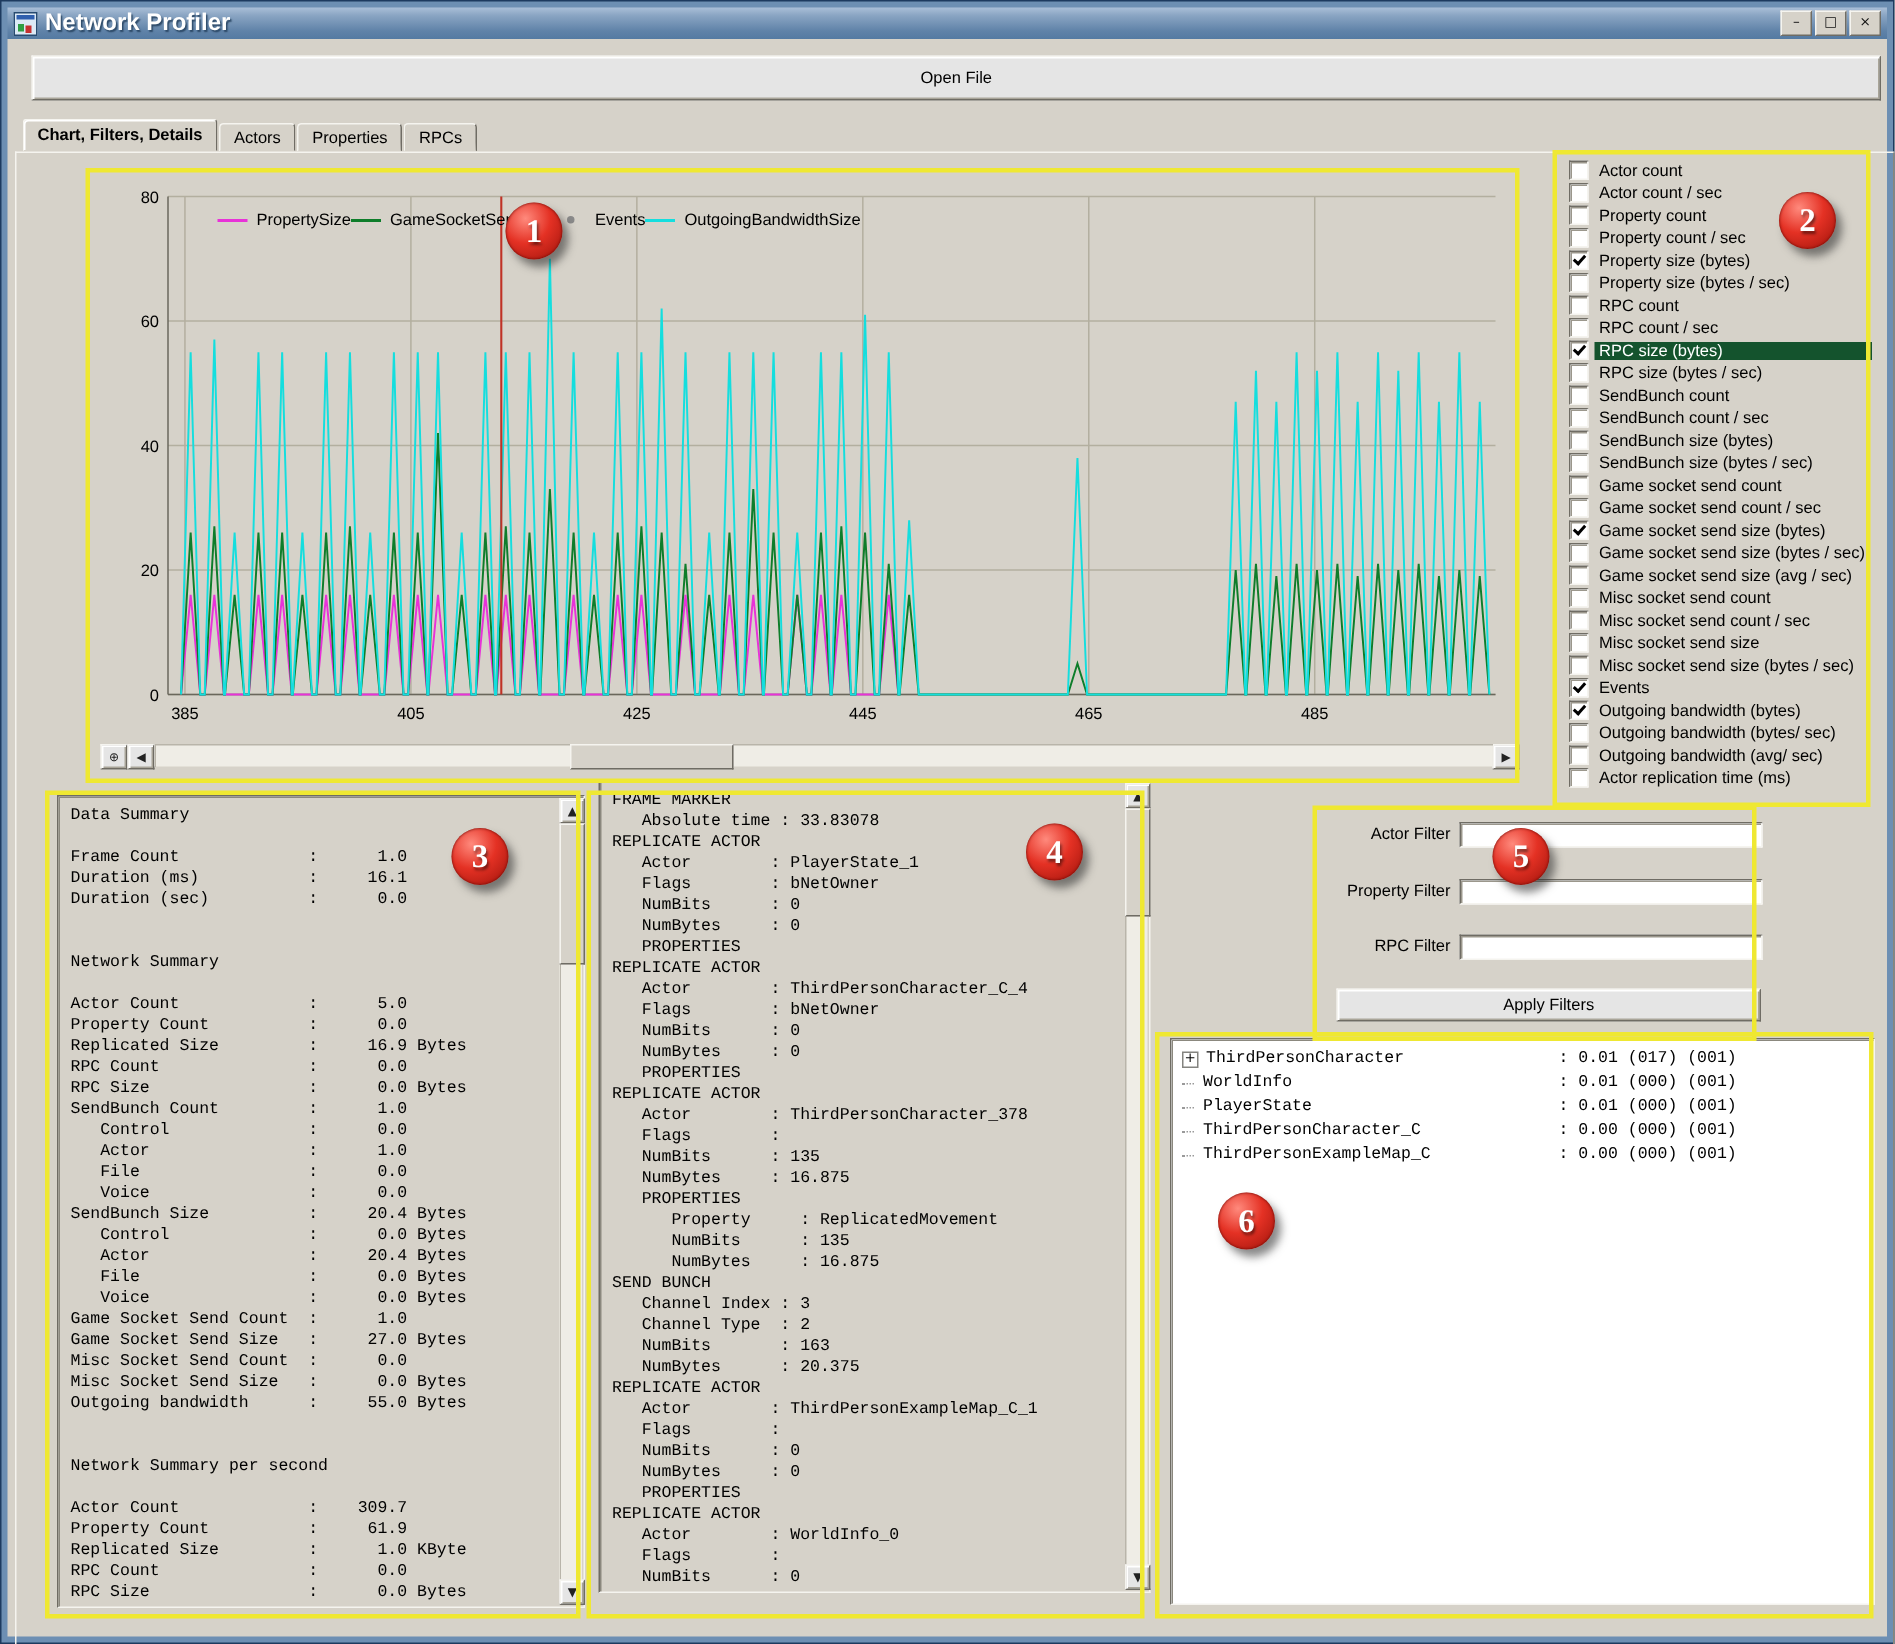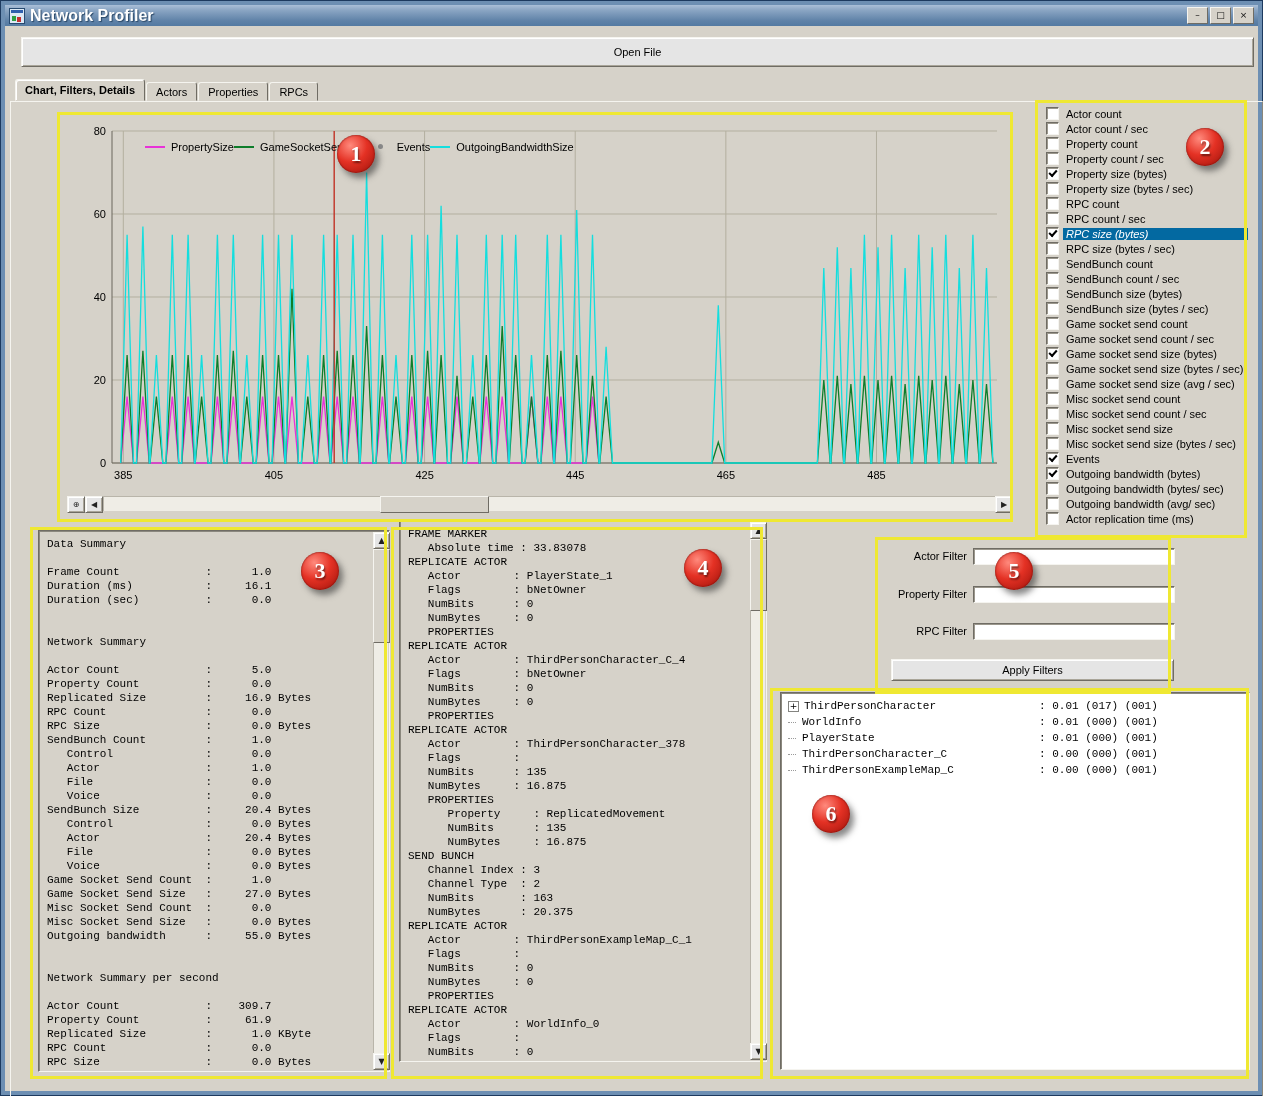--- a/index.html
+++ b/index.html
@@ -53,21 +53,21 @@
   .vthumb{position:absolute;left:0;width:15px;background:#d6d2c9;
           border:1px solid;border-color:#f5f4ef #6f6c64 #6f6c64 #f5f4ef;}
   
   .metrics{position:absolute;left:1041px;top:79px;width:202px;height:426px;}
   .chk-row{display:flex;align-items:flex-end;height:15px;}
   .chk-box{width:11px;height:11px;background:#fff;flex:none;margin-right:4px;position:relative;
            border:1px solid;border-color:#6f6c64 #f5f4ef #f5f4ef #6f6c64;box-shadow:inset 1px 1px 0 #9b978c;}
   .chk-mark{position:absolute;left:2px;top:2px;width:6px;height:3px;
             border-left:2px solid #000;border-bottom:2px solid #000;transform:rotate(-48deg);}
   .chk-label{font-size:11px;padding:0 3px;white-space:nowrap;}
-  .chk-row.selected .chk-label{background:#0369a1;color:#fff;flex:1;font-style:italic;}
+  .chk-row.selected .chk-label{background:#14532d;color:#fff;flex:1;}
   
   .text-panel{position:absolute;background:#d6d2c9;}
   .text-panel pre{margin:0;padding:6px 8px;font-family:"Liberation Mono","DejaVu Sans Mono",monospace;
                   font-size:11px;line-height:14px;overflow:hidden;height:100%;box-sizing:border-box;}
   
   .flabel{position:absolute;font-size:11px;text-align:right;width:80px;height:17px;line-height:17px;}
   .finput{position:absolute;width:196px;height:15px;background:#fff;border:1px solid;
           border-color:#6f6c64 #f5f4ef #f5f4ef #6f6c64;box-shadow:inset 1px 1px 0 #9b978c;
           font-family:"Liberation Sans",sans-serif;font-size:11px;padding:0 2px;}
   .apply-btn{position:absolute;left:886px;top:633px;width:281px;height:20px;font-size:11px;}

